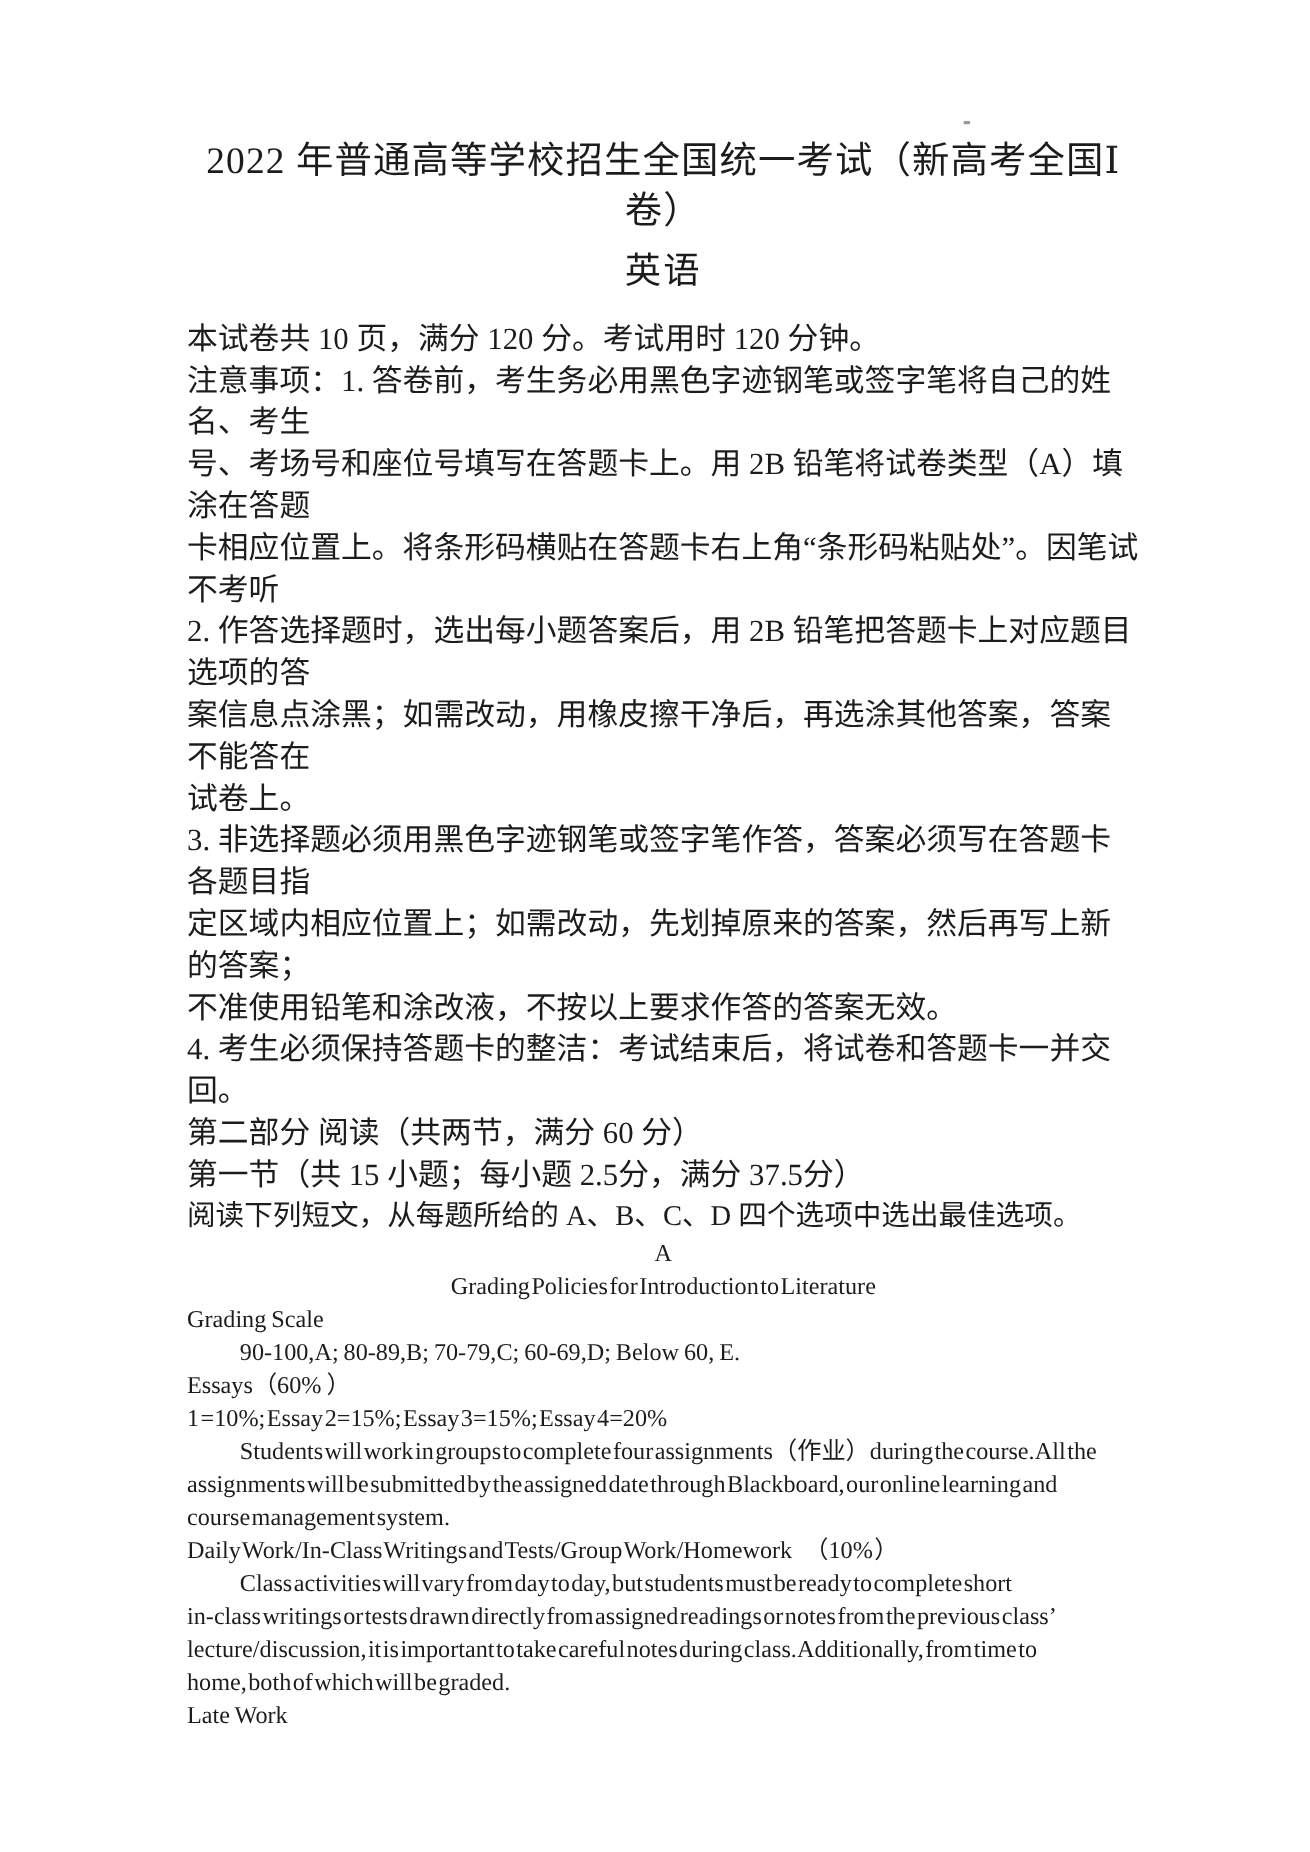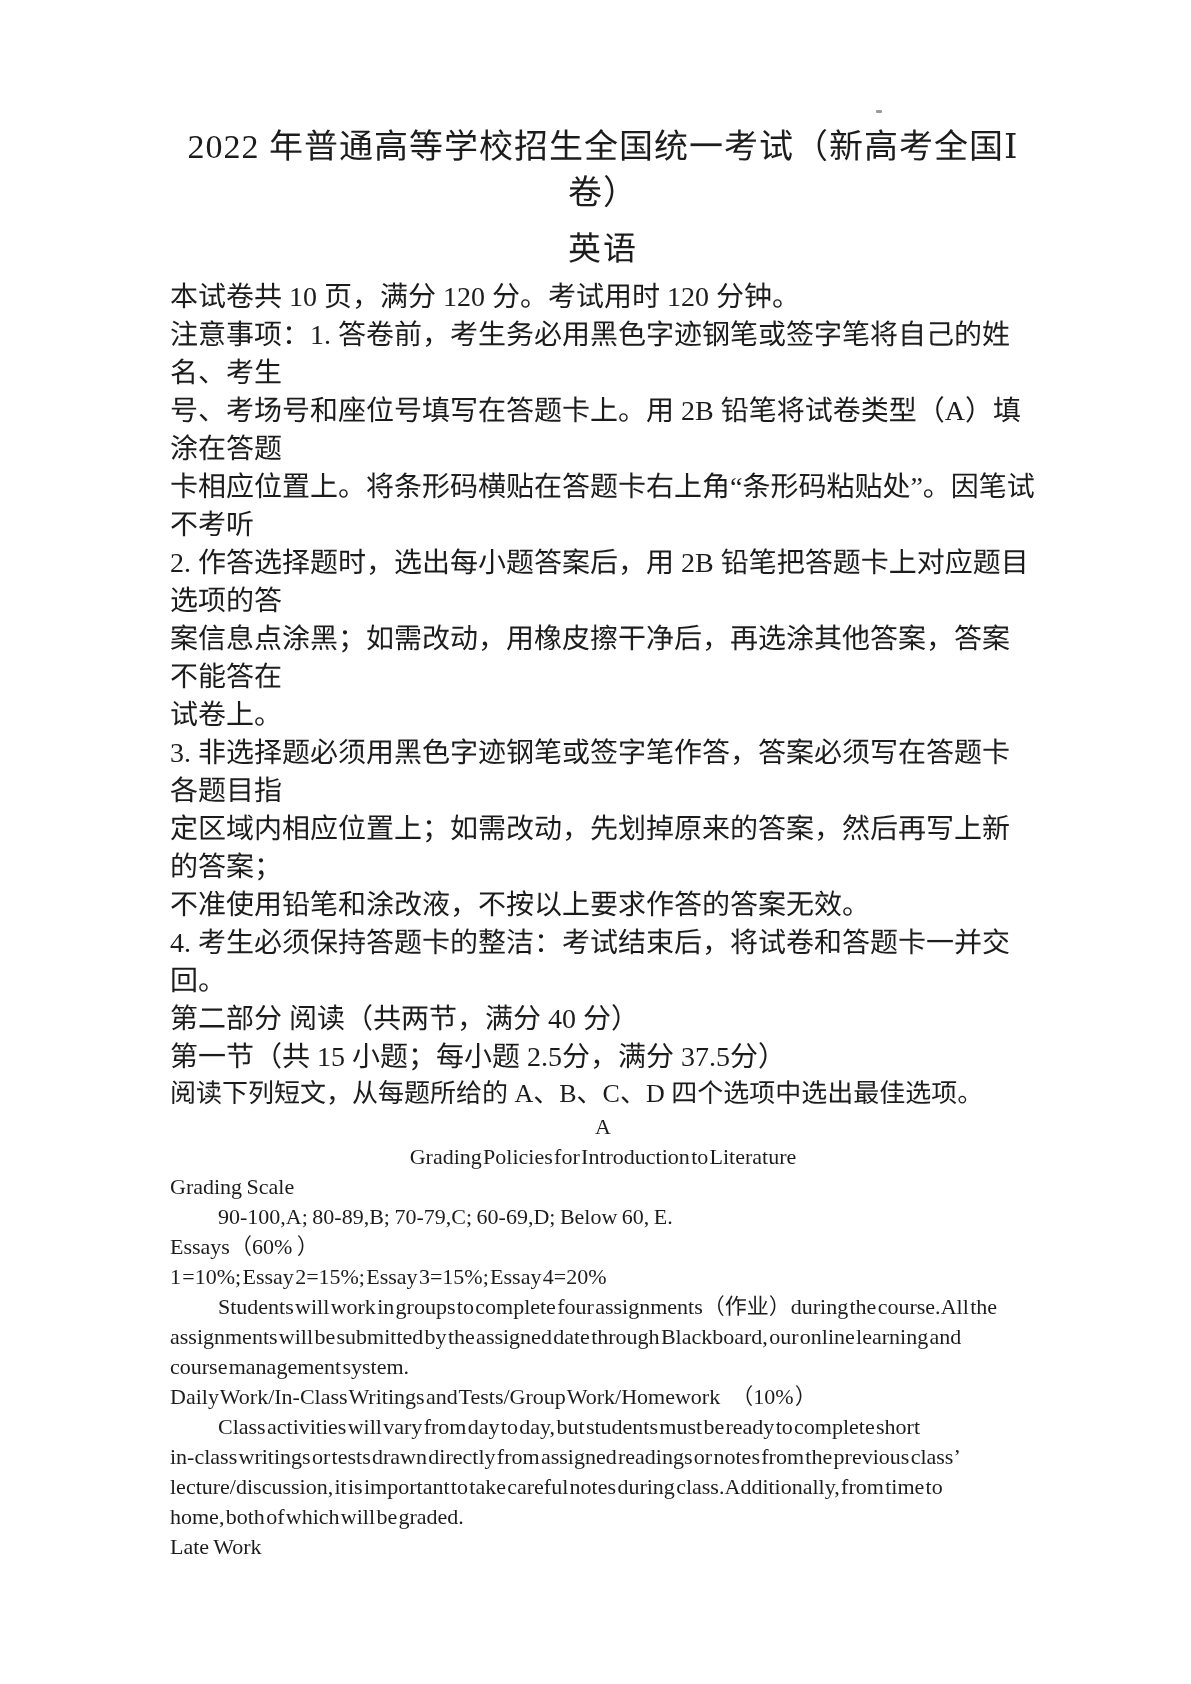--- a/index.html
+++ b/index.html
@@ -11,21 +11,21 @@
     color:#1c1c1c;
     overflow:hidden;
   }
   .stray-dot{
     position:absolute;left:876px;top:110px;width:6px;height:3px;
     background:#9a9a9a;border-radius:1px;
   }
   .content{position:absolute;left:170px;top:118px;width:866px;}
   p,h1,h2{margin:0;padding:0;font-weight:normal;}
   .title{font-size:34px;line-height:46px;text-align:center;margin-top:6px;letter-spacing:1px;}
-  .subtitle{font-size:33px;line-height:42px;text-align:center;margin:12px 0 8px 0;letter-spacing:2px;}
+  .subtitle{font-size:33px;line-height:42px;text-align:center;margin:12px 0 20px 0;letter-spacing:2px;font-family:Liberation Mono, monospace;}
   .cn{font-size:28px;line-height:38px;}
   .directions{font-size:26px;line-height:36px;}
   .en{font-size:22px;line-height:30px;white-space:nowrap;}
   .center{text-align:center;}
   .sub{word-spacing:-1px;}
   .jam{word-spacing:-0.19em;font-family:Liberation Serif, serif;}
   .ind{padding-left:48px;}
 </style>
 </head>
 <body>
@@ -43,21 +43,21 @@
     <p class="cn">号、考场号和座位号填写在答题卡上。用 2B 铅笔将试卷类型（A）填涂在答题</p>
     <p class="cn">卡相应位置上。将条形码横贴在答题卡右上角“条形码粘贴处”。因笔试不考听</p>
     <p class="cn">2. 作答选择题时，选出每小题答案后，用 2B 铅笔把答题卡上对应题目选项的答</p>
     <p class="cn">案信息点涂黑；如需改动，用橡皮擦干净后，再选涂其他答案，答案不能答在</p>
     <p class="cn">试卷上。</p>
     <p class="cn">3. 非选择题必须用黑色字迹钢笔或签字笔作答，答案必须写在答题卡各题目指</p>
     <p class="cn">定区域内相应位置上；如需改动，先划掉原来的答案，然后再写上新的答案；</p>
     <p class="cn">不准使用铅笔和涂改液，不按以上要求作答的答案无效。</p>
     <p class="cn">4. 考生必须保持答题卡的整洁：考试结束后，将试卷和答题卡一并交回。</p>
 
-    <p class="cn">第二部分 阅读（共两节，满分 40 分）</p>
+    <p class="cn">第二部分 阅读（共两节，满分 60 分）</p>
     <p class="cn">第一节（共 15 小题；每小题 2.5分，满分 37.5分）</p>
     <p class="directions">阅读下列短文，从每题所给的 A、B、C、D 四个选项中选出最佳选项。</p>
 
     <p class="en center">A</p>
     <p class="en center jam">Grading Policies for Introduction to Literature</p>
 
     <p class="en sub">Grading Scale</p>
     <p class="en sub ind">90-100,A; 80-89,B; 70-79,C; 60-69,D; Below 60, E.</p>
     <p class="en sub">Essays（60% ）</p>
     <p class="en jam">1 =10%; Essay 2=15%; Essay 3=15%; Essay 4=20%</p>

